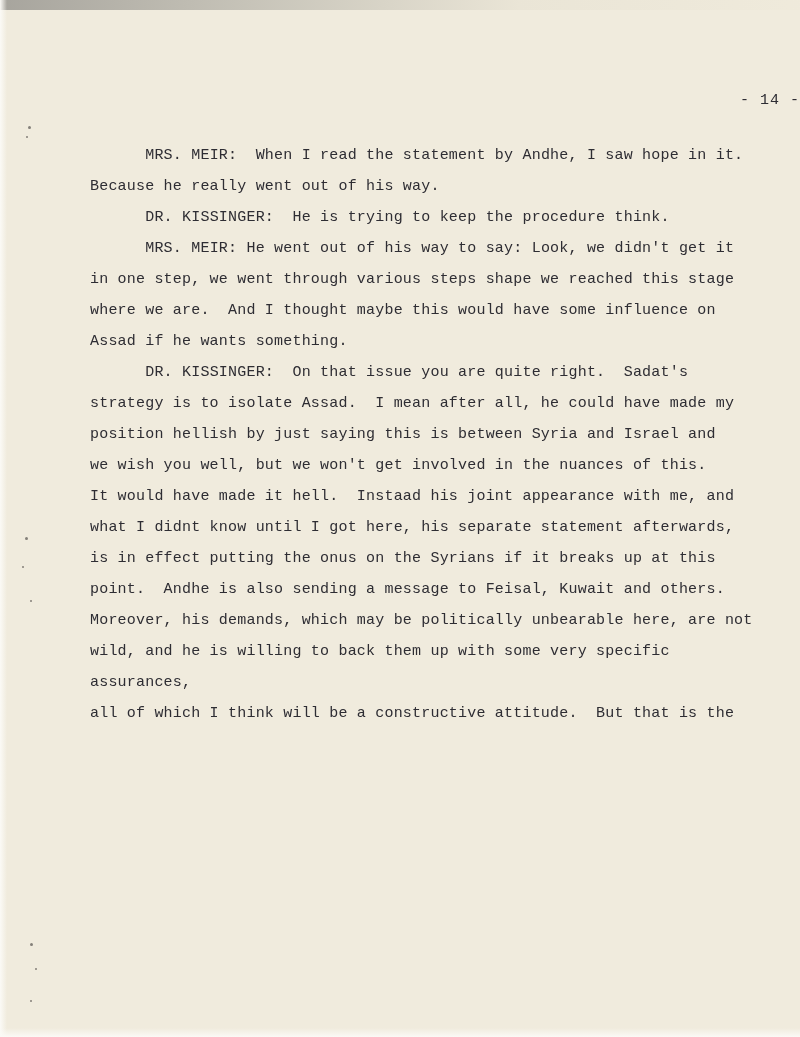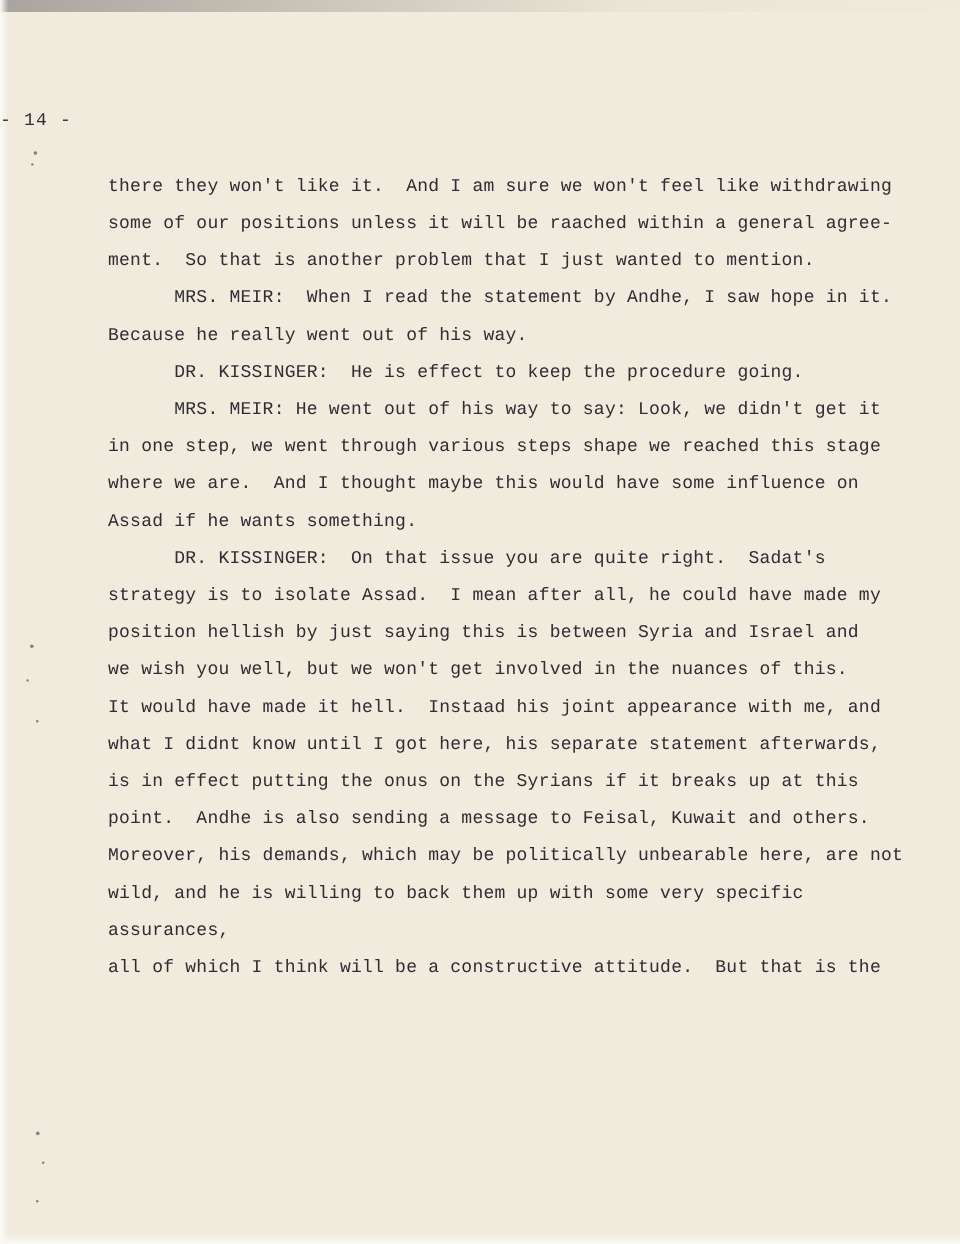--- a/index.html
+++ b/index.html
@@ -34,21 +34,21 @@
     position: absolute;
     left: 0; right: 0; bottom: 0;
     height: 9px;
     background: linear-gradient(0deg, #fbfaf6, rgba(240,235,221,0));
   }
   .page-number {
     position: absolute;
     top: 92px;
     left: 0;
     width: 100%;
-    text-align: left;
+    text-align: right;
     font-size: 15px;
     letter-spacing: 1px;
   }
   .body-text {
     position: absolute;
     top: 140px;
     left: 90px;
     right: 36px;
   }
   .para {
@@ -88,26 +88,23 @@
   <div class="speck s3"></div>
   <div class="speck s4"></div>
   <div class="speck s5"></div>
   <div class="speck s6"></div>
   <div class="speck s7"></div>
   <div class="speck s8"></div>
 
   <div class="page-number">- 14 -</div>
 
   <div class="body-text">
-    <p class="para">there they won't like it.  And I am sure we won't feel like withdrawing
-some of our positions unless it will be raached within a general agree-
-ment.  So that is another problem that I just wanted to mention.</p>
     <p class="para">      MRS. MEIR:  When I read the statement by Andhe, I saw hope in it.
 Because he really went out of his way.</p>
-    <p class="para">      DR. KISSINGER:  He is effect to keep the procedure going.</p>
+    <p class="para">      DR. KISSINGER:  He is trying to keep the procedure think.</p>
     <p class="para">      MRS. MEIR: He went out of his way to say: Look, we didn't get it
 in one step, we went through various steps shape we reached this stage
 where we are.  And I thought maybe this would have some influence on
 Assad if he wants something.</p>
     <p class="para">      DR. KISSINGER:  On that issue you are quite right.  Sadat's
 strategy is to isolate Assad.  I mean after all, he could have made my
 position hellish by just saying this is between Syria and Israel and
 we wish you well, but we won't get involved in the nuances of this.
 It would have made it hell.  Instaad his joint appearance with me, and
 what I didnt know until I got here, his separate statement afterwards,

